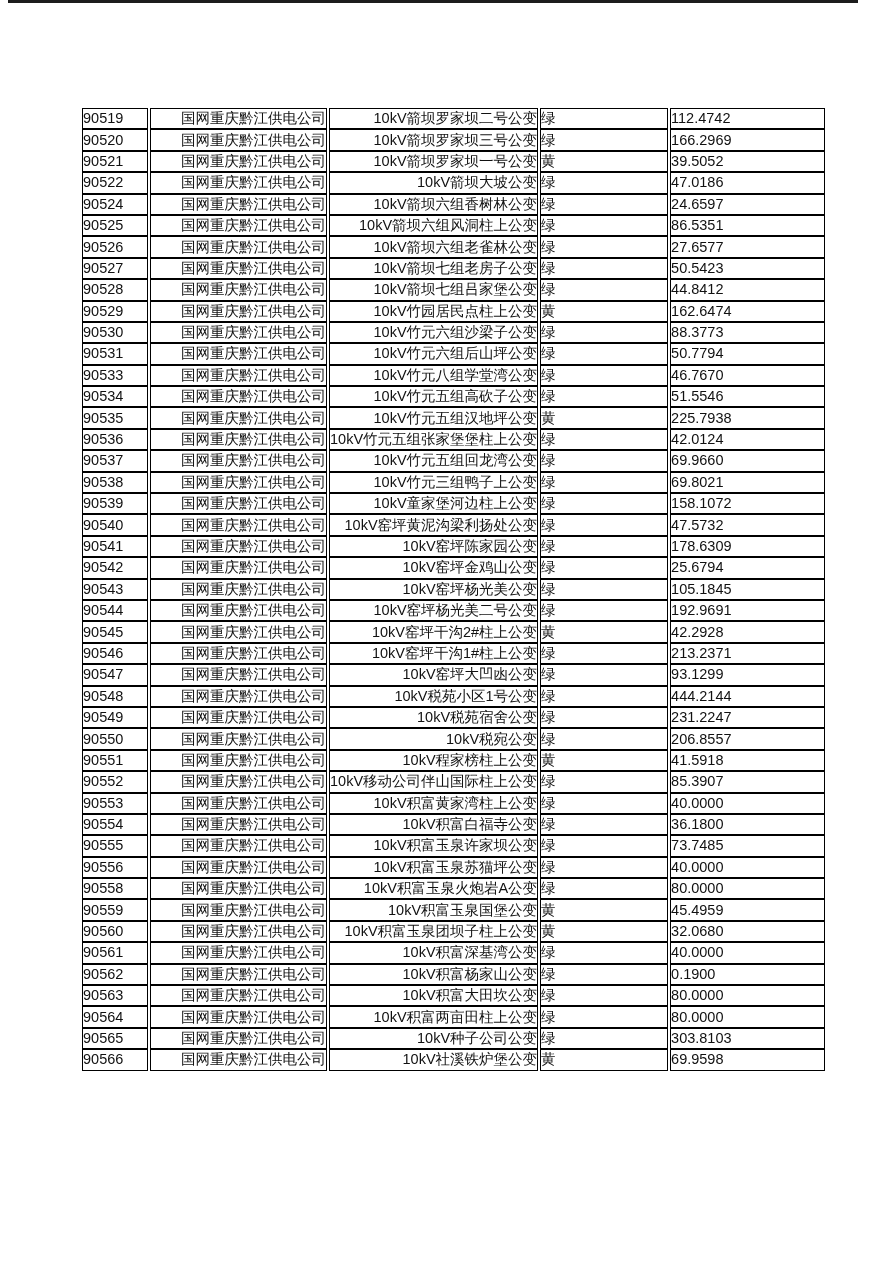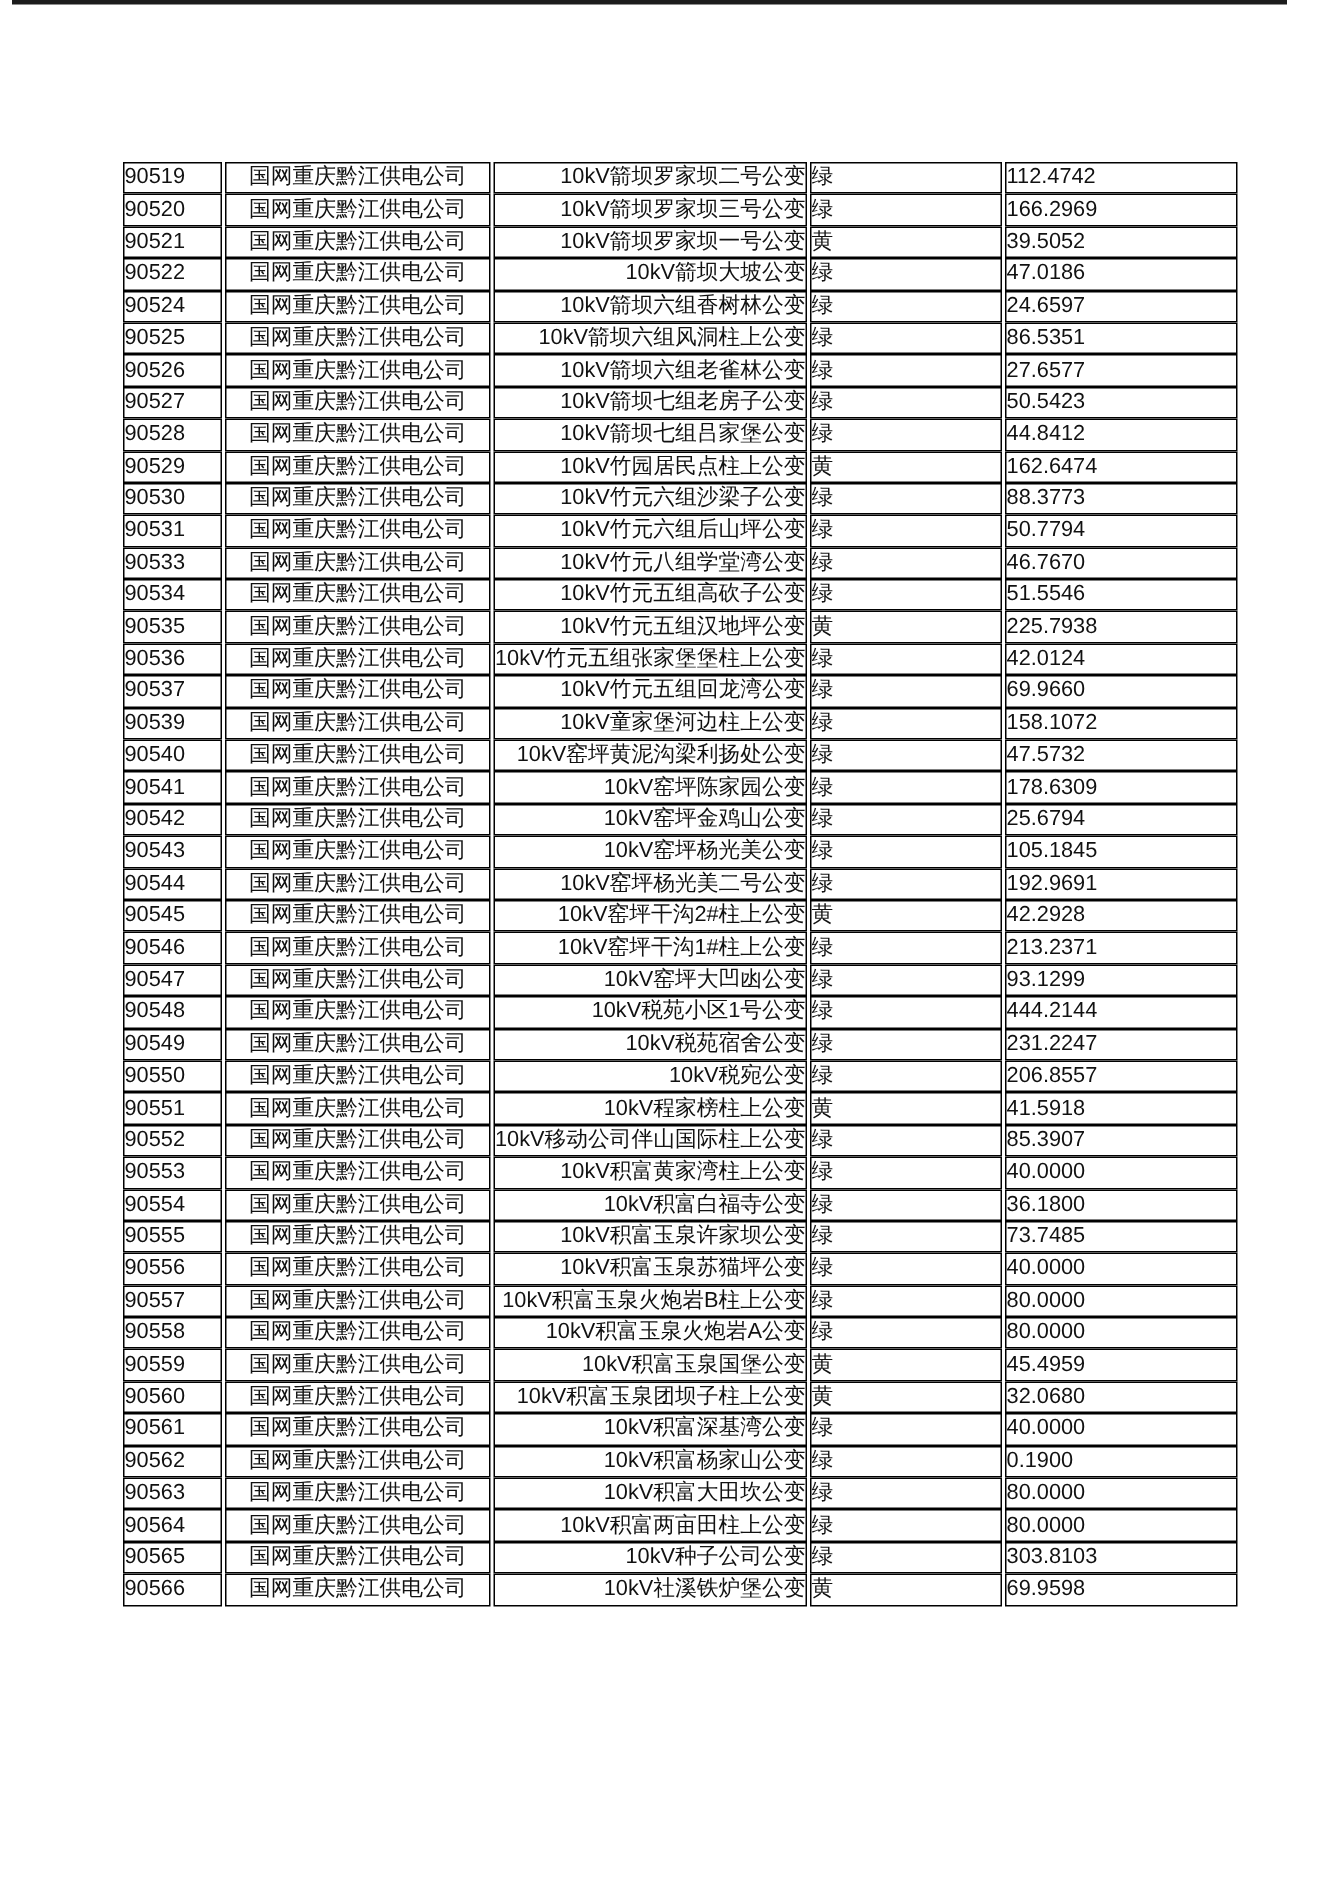--- a/index.html
+++ b/index.html
@@ -37,21 +37,21 @@
     border: 1px solid #000000;
     font-size: 14.5px;
     line-height: 19px;
     vertical-align: middle;
     white-space: nowrap;
     overflow: hidden;
     padding: 0;
     background: #ffffff;
   }
   td.c-id    { width: 66px;  text-align: left; }
-  td.c-comp  { width: 177px; text-align: center; padding-left: 4px; }
+  td.c-comp  { width: 177px; text-align: right; padding-left: 4px; }
   td.c-name  { width: 169px; text-align: right; padding-left: 4px; }
   td.c-stat  { width: 128px; text-align: left; padding-left: 4px; }
   td.c-val   { width: 155px; text-align: left; }
 </style>
 </head>
 <body>
 
 <div class="top-rule"></div>
 
 <table class="sheet">
@@ -169,20 +169,27 @@
         <td class="c-val">42.0124</td>
       </tr>
       <tr>
         <td class="c-id">90537</td>
         <td class="c-comp">国网重庆黔江供电公司</td>
         <td class="c-name">10kV竹元五组回龙湾公变</td>
         <td class="c-stat">绿</td>
         <td class="c-val">69.9660</td>
       </tr>
       <tr>
+        <td class="c-id">90538</td>
+        <td class="c-comp">国网重庆黔江供电公司</td>
+        <td class="c-name">10kV竹元三组鸭子上公变</td>
+        <td class="c-stat">绿</td>
+        <td class="c-val">69.8021</td>
+      </tr>
+      <tr>
         <td class="c-id">90539</td>
         <td class="c-comp">国网重庆黔江供电公司</td>
         <td class="c-name">10kV童家堡河边柱上公变</td>
         <td class="c-stat">绿</td>
         <td class="c-val">158.1072</td>
       </tr>
       <tr>
         <td class="c-id">90540</td>
         <td class="c-comp">国网重庆黔江供电公司</td>
         <td class="c-name">10kV窑坪黄泥沟梁利扬处公变</td>
@@ -293,27 +300,20 @@
         <td class="c-name">10kV积富玉泉许家坝公变</td>
         <td class="c-stat">绿</td>
         <td class="c-val">73.7485</td>
       </tr>
       <tr>
         <td class="c-id">90556</td>
         <td class="c-comp">国网重庆黔江供电公司</td>
         <td class="c-name">10kV积富玉泉苏猫坪公变</td>
         <td class="c-stat">绿</td>
         <td class="c-val">40.0000</td>
-      </tr>
-      <tr>
-        <td class="c-id">90557</td>
-        <td class="c-comp">国网重庆黔江供电公司</td>
-        <td class="c-name">10kV积富玉泉火炮岩B柱上公变</td>
-        <td class="c-stat">绿</td>
-        <td class="c-val">80.0000</td>
       </tr>
       <tr>
         <td class="c-id">90558</td>
         <td class="c-comp">国网重庆黔江供电公司</td>
         <td class="c-name">10kV积富玉泉火炮岩A公变</td>
         <td class="c-stat">绿</td>
         <td class="c-val">80.0000</td>
       </tr>
       <tr>
         <td class="c-id">90559</td>

